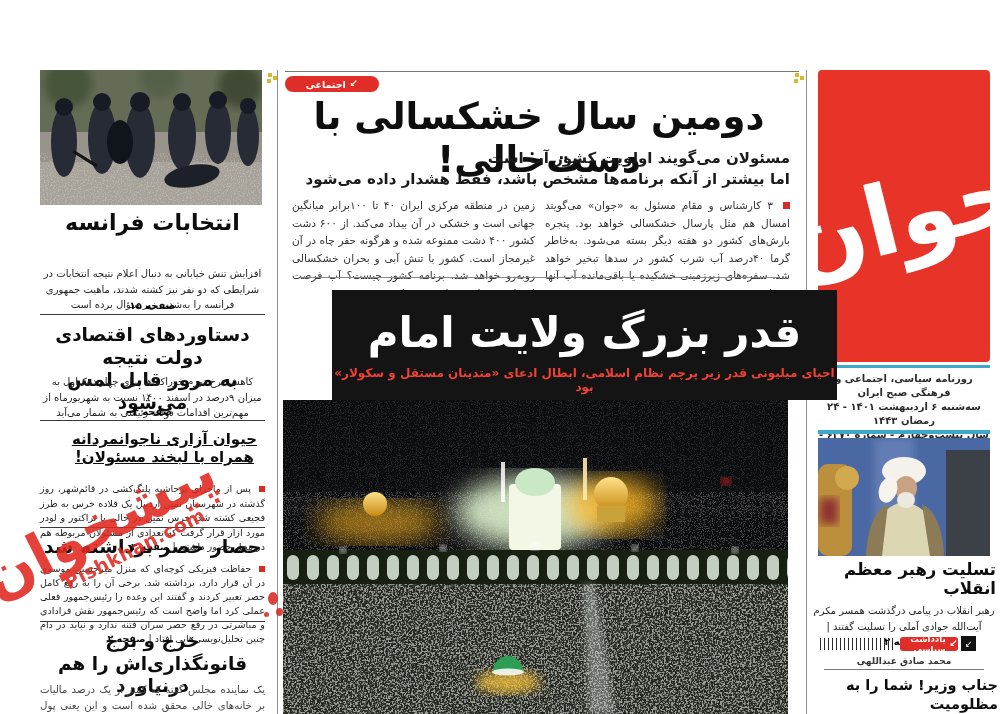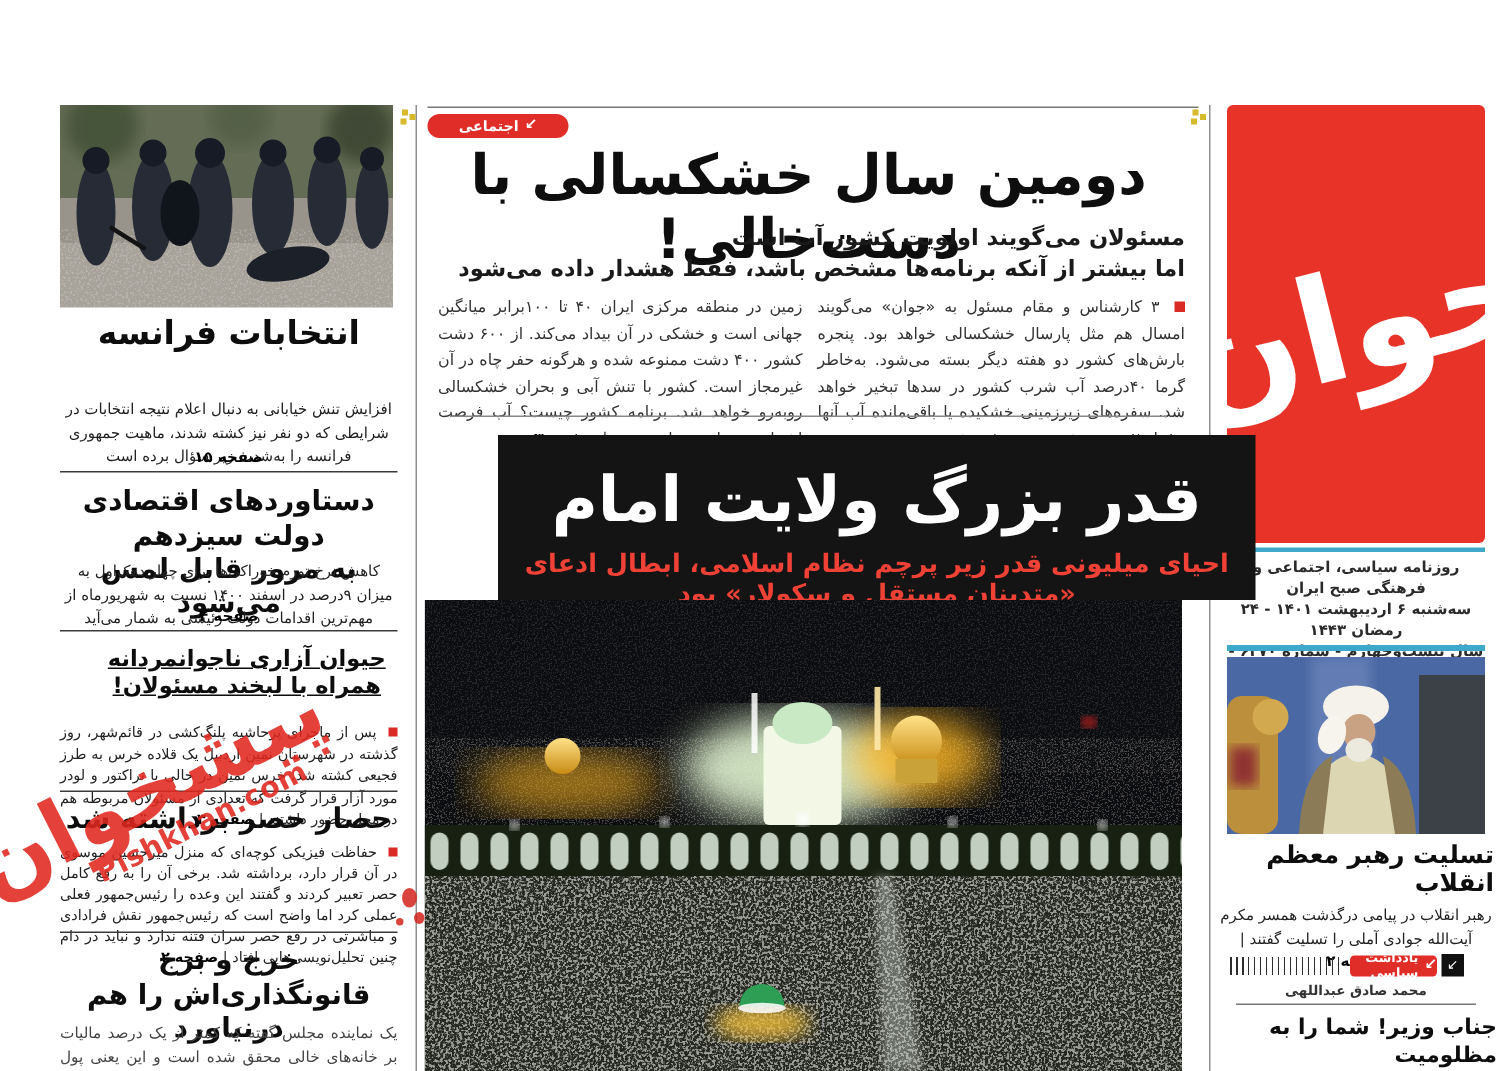--- a/index.html
+++ b/index.html
@@ -23,21 +23,21 @@
        box-shadow:5px 3px 0 #d8b92b,-1px 6px 0 #d8b92b;}
   
   .lead-hl{position:absolute;text-align:center;font-weight:bold;color:#0e0e0e;font-size:37px;line-height:1.15;}
   .lead-sub{position:absolute;font-weight:bold;color:#1a1a1a;font-size:15px;line-height:21px;}
   .body-col{position:absolute;font-size:10.6px;color:#333;line-height:17.5px;text-align:justify;}
   .bullet{display:inline-block;width:7px;height:7px;background:#d92b24;margin-left:4px;vertical-align:baseline;}
   .pref{font-weight:bold;color:#000;}
   
   .band{position:absolute;background:#141414;}
   .band-hl{position:absolute;width:100%;text-align:center;color:#fff;font-weight:bold;font-size:42px;}
-  .band-sub{position:absolute;width:100%;text-align:center;color:#ef4135;font-weight:bold;font-size:17px;}
+  .band-sub{position:absolute;width:100%;text-align:center;color:#ef4135;font-weight:bold;font-size:12px;}
   
   .l-hl{position:absolute;text-align:center;font-weight:bold;color:#0d0d0d;line-height:1.22;}
   .l-body{position:absolute;font-size:10px;color:#222;line-height:15.5px;text-align:center;}
   .l-body.just{text-align:justify;}
   .l-page{position:absolute;text-align:center;font-size:10px;font-weight:bold;color:#000;width:225px;}
   
   .r-hl{position:absolute;font-weight:bold;color:#0d0d0d;}
   .barcode{position:absolute;height:12px;background:repeating-linear-gradient(90deg,#2e2e2e 0 1px,transparent 1px 4px);}
   .blackbox{position:absolute;width:15px;height:15px;background:#111;color:#fff;display:flex;
             align-items:center;justify-content:center;font-size:9px;}
@@ -241,21 +241,21 @@
   </div>
 
   <div class="l-hl" style="left:40px;top:210px;width:225px;font-size:22px;">
     <div>انتخابات فرانسه</div>
   </div>
   <div class="l-body" style="left:40px;top:266px;width:225px;">افزایش تنش خیابانی به دنبال اعلام نتیجه انتخابات در شرایطی که دو نفر نیز کشته شدند، ماهیت جمهوری فرانسه را به‌شدت زیر سؤال برده است</div>
   <div class="l-page" style="left:40px;top:300px;">صفحه ۱۵</div>
   <div class="rule" style="left:40px;top:314px;width:225px;"></div>
 
   <div class="l-hl" style="left:40px;top:324px;width:225px;font-size:18.5px;">
-    <div>دستاوردهای اقتصادی دولت سیزدهم</div>
+    <div>دستاوردهای اقتصادی دولت نتیجه</div>
     <div>به مرور قابل لمس می‌شود</div>
   </div>
   <div class="l-body" style="left:40px;top:374px;width:225px;">کاهش نرخ تورم خوراکی‌ها برای چهار دهک‌اول به میزان ۹درصد در اسفند ۱۴۰۰ نسبت به شهریورماه از مهم‌ترین اقدامات دولت رئیسی به شمار می‌آید</div>
   <div class="l-page" style="left:40px;top:406px;">صفحه ۴</div>
   <div class="rule" style="left:40px;top:420px;width:225px;"></div>
 
   <div class="l-hl" style="left:52px;top:430px;width:225px;font-size:15px;text-decoration:underline;">
     <div>حیوان آزاری ناجوانمردانه</div>
     <div>همراه با لبخند مسئولان!</div>
   </div>

